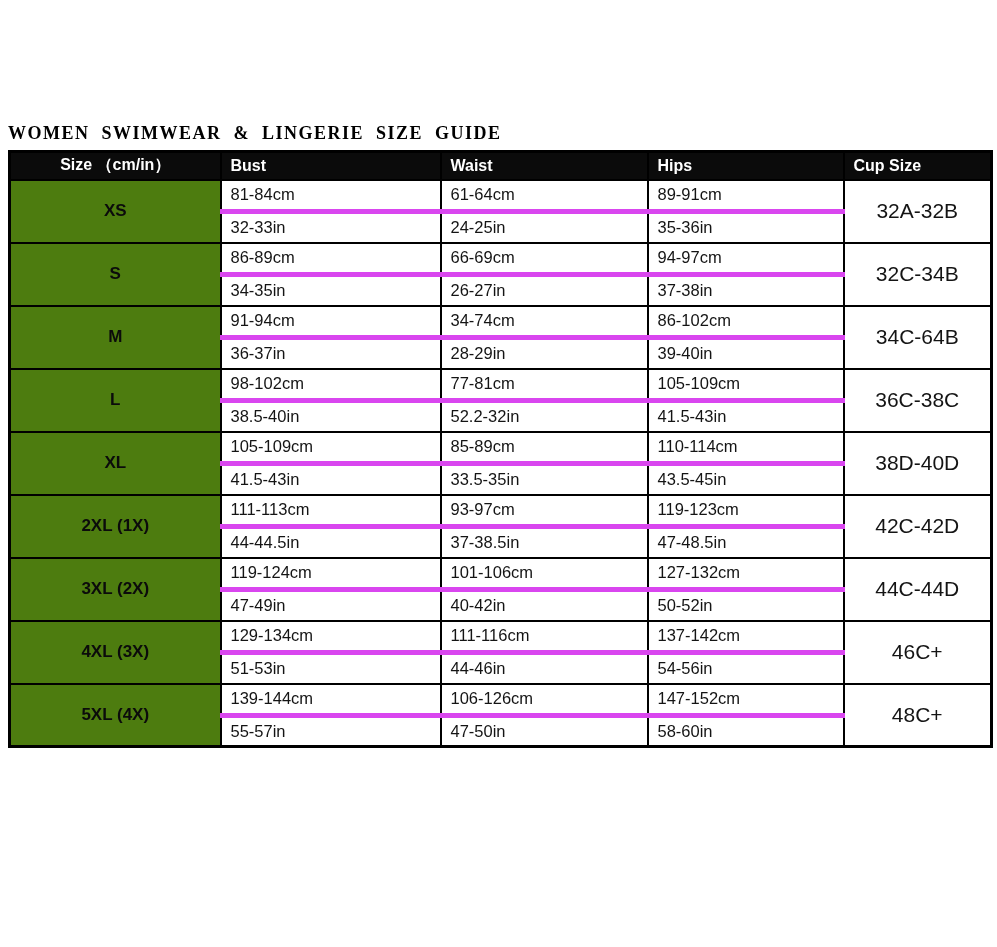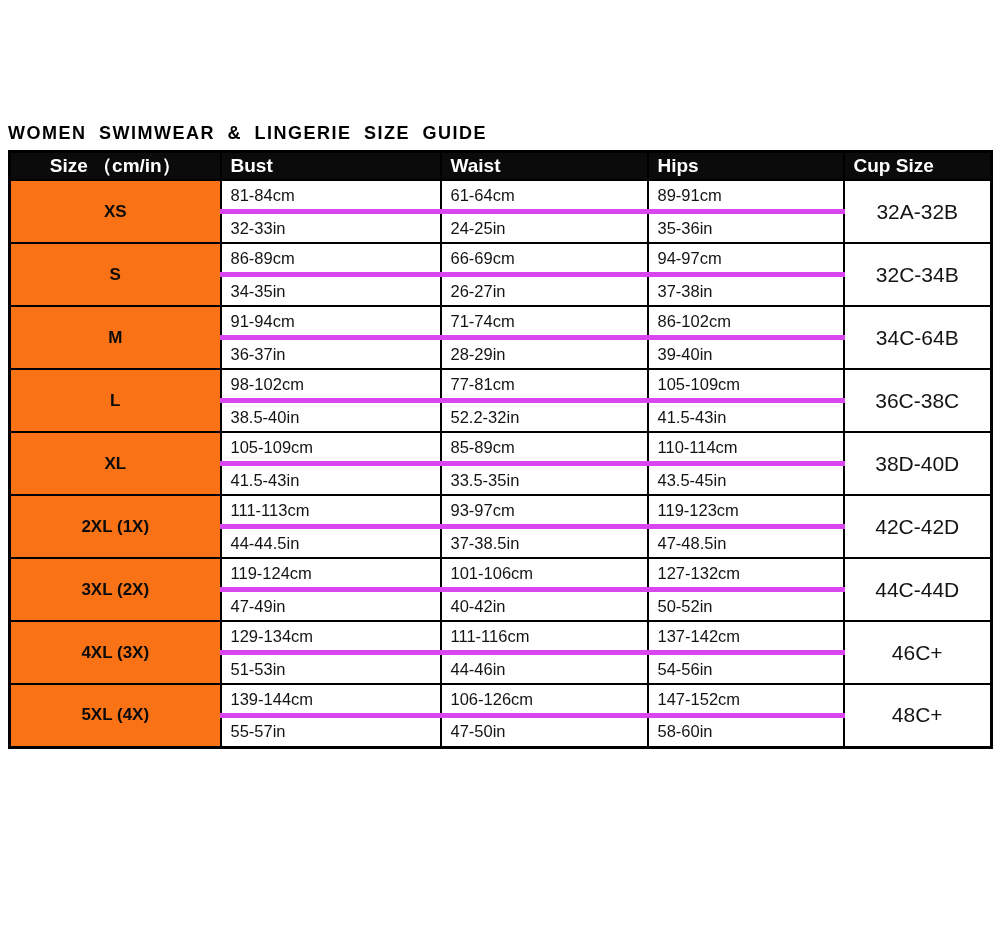--- a/index.html
+++ b/index.html
@@ -3,21 +3,21 @@
 <meta charset="utf-8">
 <style>
   * { margin: 0; padding: 0; box-sizing: border-box; }
   html, body { width: 997px; height: 947px; background: #ffffff; overflow: hidden; }
   body { position: relative; font-family: "Liberation Sans", sans-serif; }
 
   .page-title {
     position: absolute;
     left: 8px;
     top: 123px;
-    font-family: Liberation Sans, sans-serif;
+    font-family: Liberation Serif, serif;
     font-weight: bold;
     font-size: 18px;
     letter-spacing: 1.5px;
     word-spacing: 6px;
     color: #000000;
     white-space: nowrap;
   }
 
   .size-table {
     position: absolute;
@@ -25,21 +25,21 @@
     top: 150px;
     width: 982px;
     border-collapse: collapse;
     table-layout: fixed;
     border: 3px solid #000000;
   }
 
   .size-table th {
     background: #0b0b0b;
     color: #ffffff;
-    font-size: 19px;
+    font-size: 16px;
     font-weight: bold;
     text-align: left;
     height: 28px;
     padding: 0 0 0 9px;
     border: 2px solid #000000;
     vertical-align: middle;
   }
   .size-table th.col-size { text-align: center; padding-left: 0; }
 
   .size-table td {
@@ -48,21 +48,21 @@
     vertical-align: middle;
     font-size: 16.5px;
     color: #141414;
     background: #ffffff;
     padding: 0 0 0 9px;
     white-space: nowrap;
     overflow: hidden;
   }
 
   .size-table td.size-cell {
-    background: #f97316;
+    background: #4d7c0f;
     text-align: center;
     font-weight: bold;
     font-size: 17px;
     color: #0b0b0b;
     padding: 0;
   }
 
   .size-table td.cup-cell {
     text-align: center;
     font-size: 21px;
@@ -116,21 +116,21 @@
         <td class="cup-cell" rowspan="2">32C-34B</td>
       </tr>
       <tr class="row-in">
         <td class="measure">34-35in</td>
         <td class="measure">26-27in</td>
         <td class="measure">37-38in</td>
       </tr>
       <tr class="row-cm">
         <td class="size-cell" rowspan="2">M</td>
         <td class="measure">91-94cm</td>
-        <td class="measure">71-74cm</td>
+        <td class="measure">34-74cm</td>
         <td class="measure">86-102cm</td>
         <td class="cup-cell" rowspan="2">34C-64B</td>
       </tr>
       <tr class="row-in">
         <td class="measure">36-37in</td>
         <td class="measure">28-29in</td>
         <td class="measure">39-40in</td>
       </tr>
       <tr class="row-cm">
         <td class="size-cell" rowspan="2">L</td>

